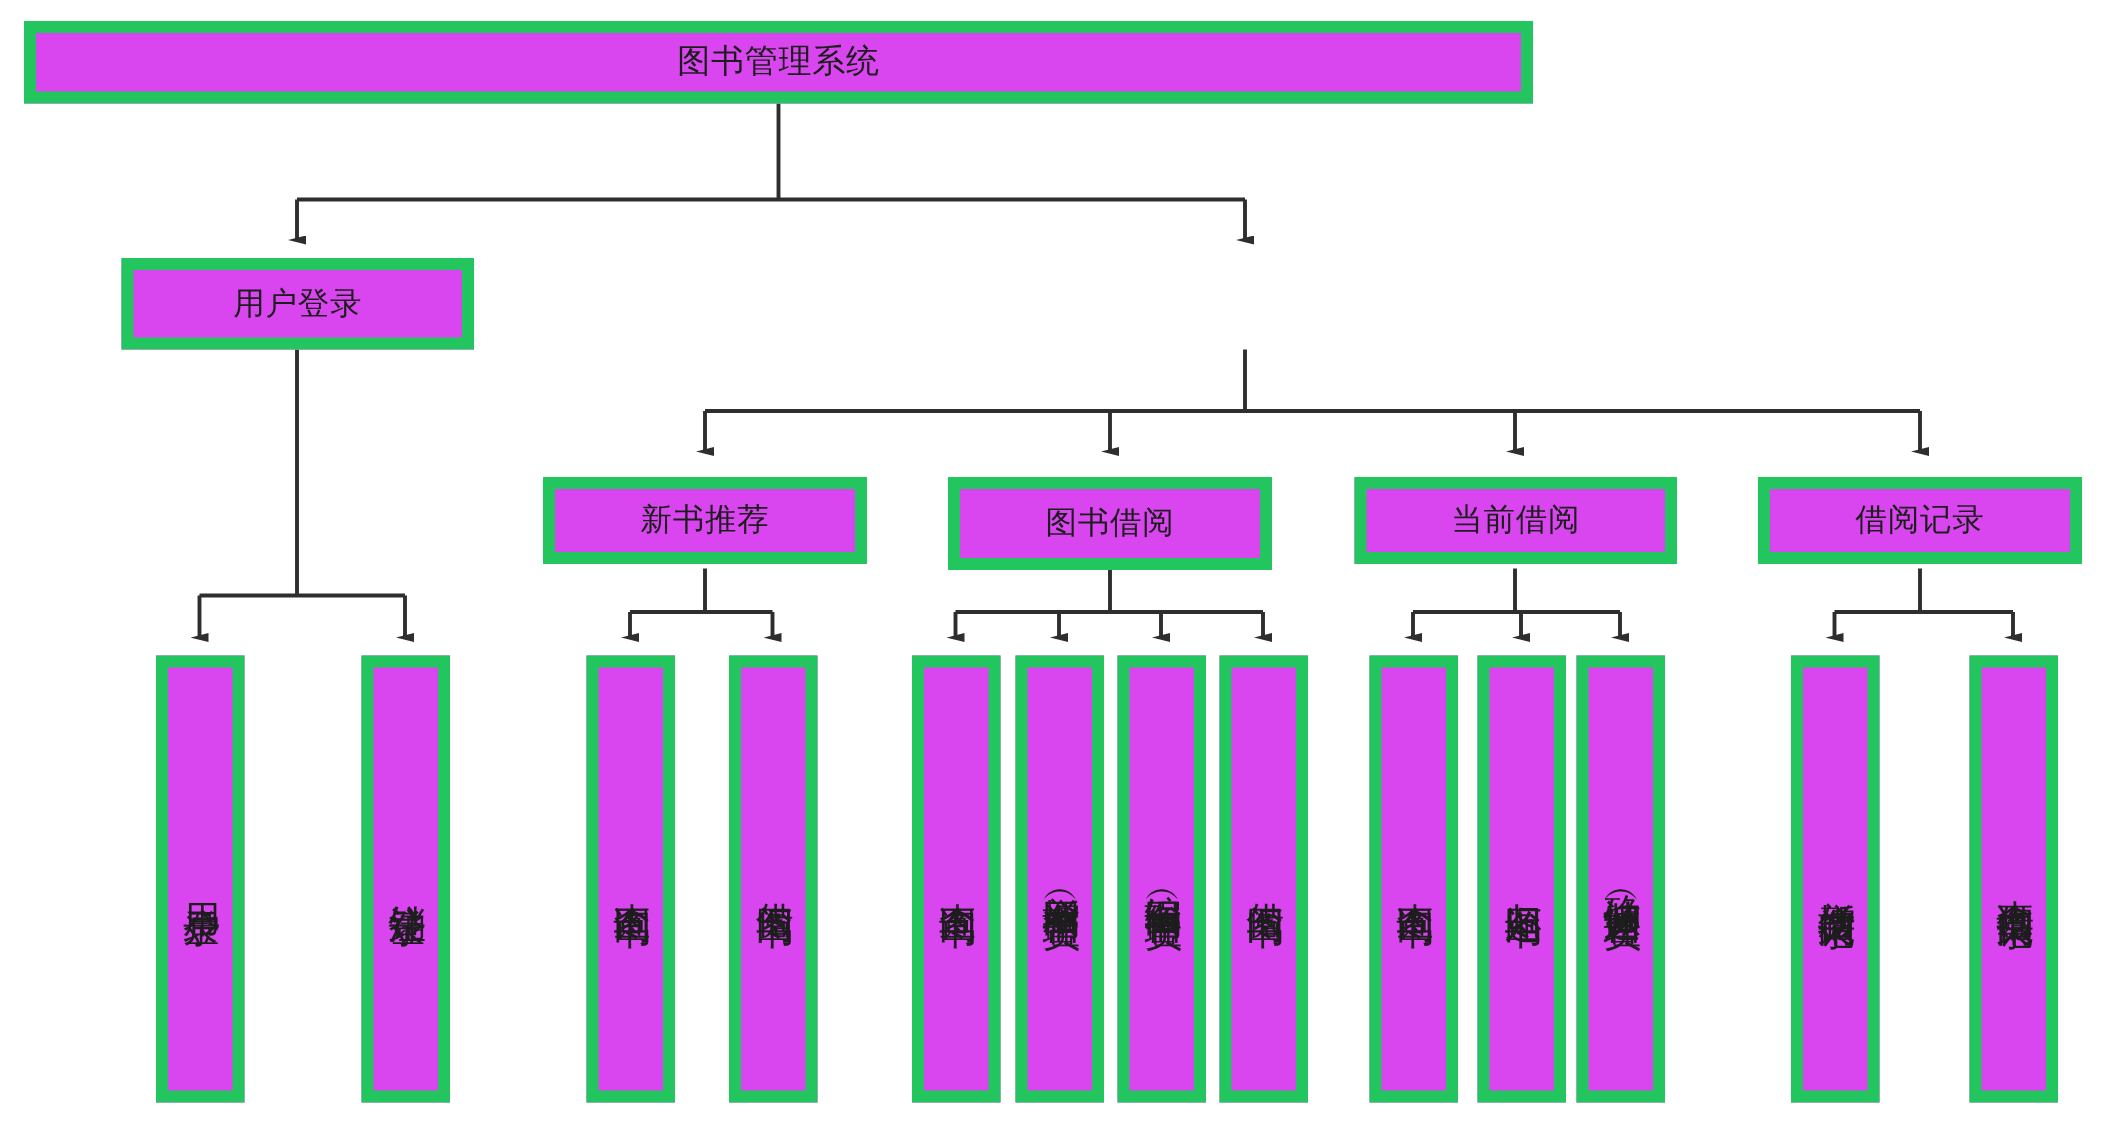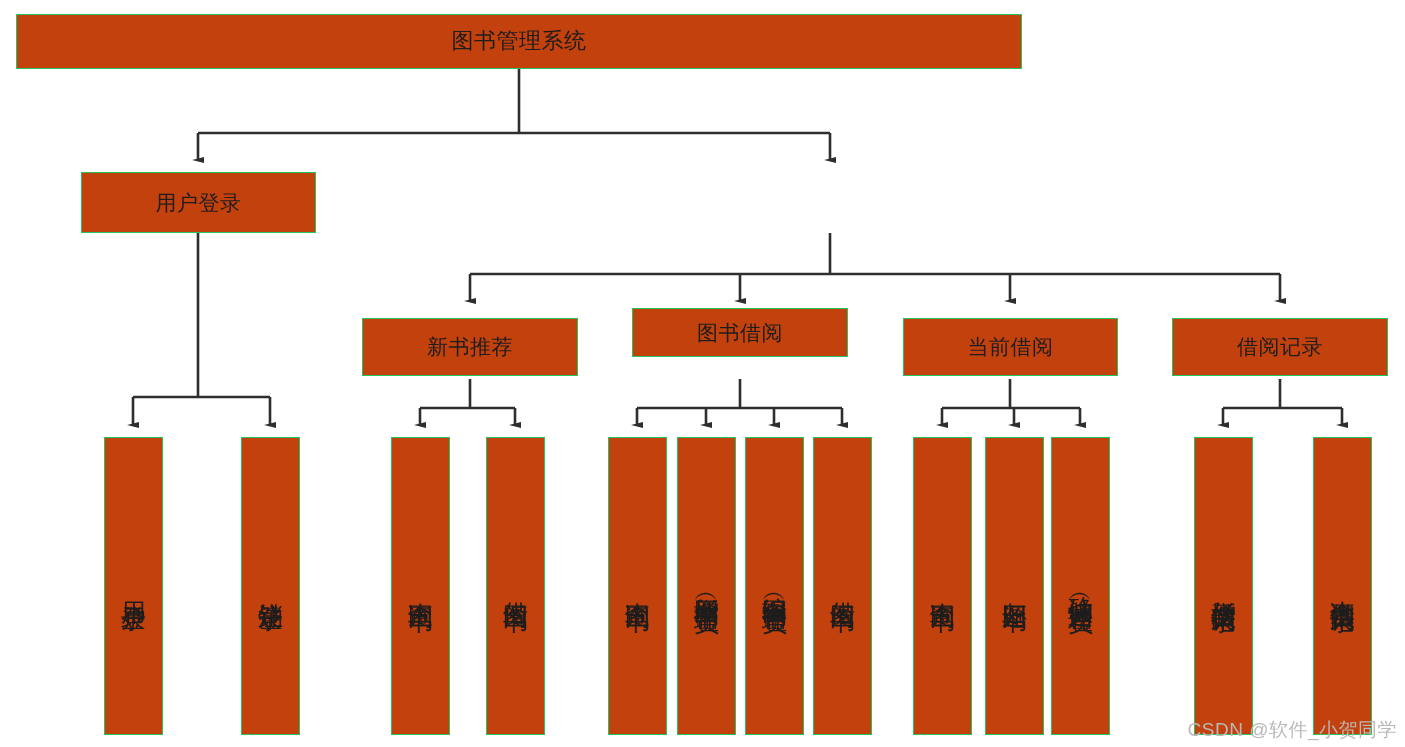--- a/index.html
+++ b/index.html
@@ -21,22 +21,22 @@
     position: absolute;
     left: 0;
     top: 0;
     width: 1405px;
     height: 747px;
     pointer-events: none;
   }
   .node {
     position: absolute;
     box-sizing: border-box;
-    background: #c2410c;
-    border: 1px solid #22c55e;
+    background: #d946ef;
+    border: 8px solid #22c55e;
     display: flex;
     align-items: center;
     justify-content: center;
     color: #1d1d1d;
   }
   .node .lbl {
     display: block;
     text-align: center;
     line-height: 1.22;
   }
@@ -132,21 +132,21 @@
     <span class="lbl">图书管理系统</span>
   </div>
 
   <div class="node horiz" style="left:81px; top:172px; width:235px; height:61px;">
     <span class="lbl">用户登录</span>
   </div>
 
   <div class="node horiz" style="left:362px; top:318px; width:216px; height:58px;">
     <span class="lbl">新书推荐</span>
   </div>
-  <div class="node horiz" style="left:632px; top:308px; width:216px; height:49px;">
+  <div class="node horiz" style="left:632px; top:318px; width:216px; height:62px;">
     <span class="lbl">图书借阅</span>
   </div>
   <div class="node horiz" style="left:1172px; top:318px; width:216px; height:58px;">
     <span class="lbl">借阅记录</span>
   </div>
   <div class="node horiz" style="left:903px; top:318px; width:215px; height:58px;">
     <span class="lbl">当前借阅</span>
   </div>
 
   <div class="node vert" style="left:104px; top:437px; width:59px; height:298px;">
@@ -186,14 +186,13 @@
     <span class="lbl">确认归还（管理员）</span>
   </div>
 
   <div class="node vert" style="left:1194px; top:437px; width:59px; height:298px;">
     <span class="lbl">新增借阅记录</span>
   </div>
   <div class="node vert" style="left:1313px; top:437px; width:59px; height:298px;">
     <span class="lbl">查询借阅记录</span>
   </div>
 
-  <div class="watermark">CSDN @软件_小贺同学</div>
 </div>
 
 </body></html>

